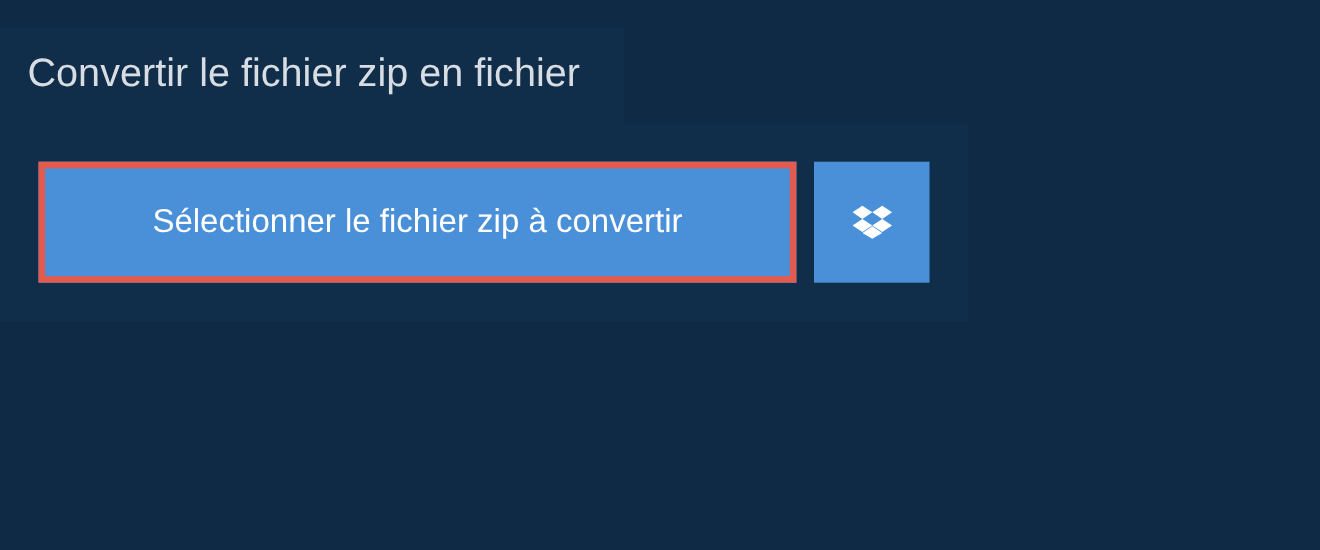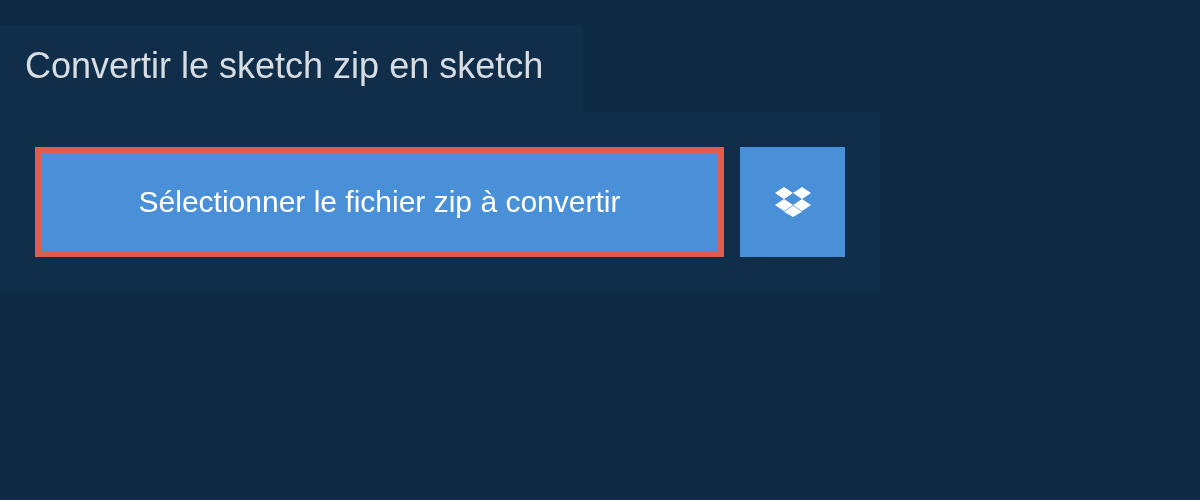--- a/index.html
+++ b/index.html
@@ -62,21 +62,21 @@
       width: 36px;
       height: 36px;
       fill: #ffffff;
     }
   </style>
 </head>
 <body>
 
 <div class="container">
   <div class="title-wrapper">
-    <h1 class="title">Convertir le sketch zip en sketch</h1>
+    <h1 class="title">Convertir le fichier zip en fichier</h1>
   </div>
   <div class="upload-panel">
     <div class="upload-row">
       <button class="select-button">Sélectionner le fichier zip à convertir</button>
       <button class="dropbox-button">
         <svg class="dropbox-icon" viewBox="0 0 24 24">
           <path d="M6 2L0 6l6 4-6 4 6 4 6-4 6 4 6-4-6-4 6-4-6-4-6 4-6-4zm6 4l6 4-6 4-6-4 6-4zm-6 12.5l6-4 6 4-6 3.5-6-3.5z"></path>
         </svg>
       </button>
     </div>

